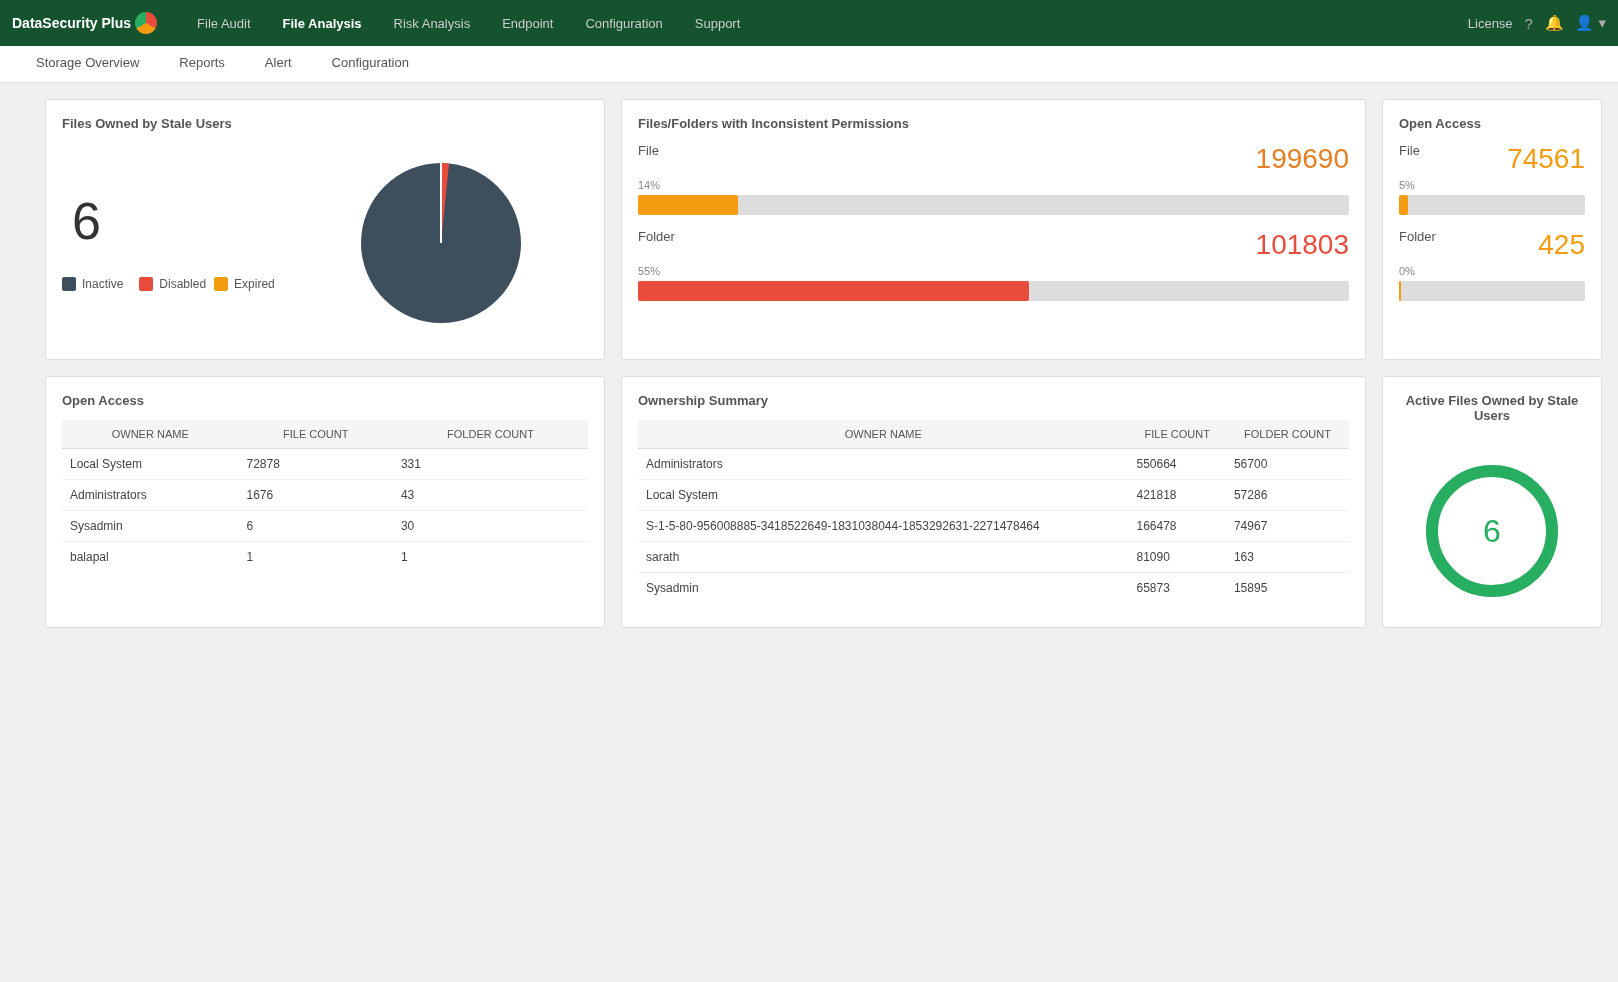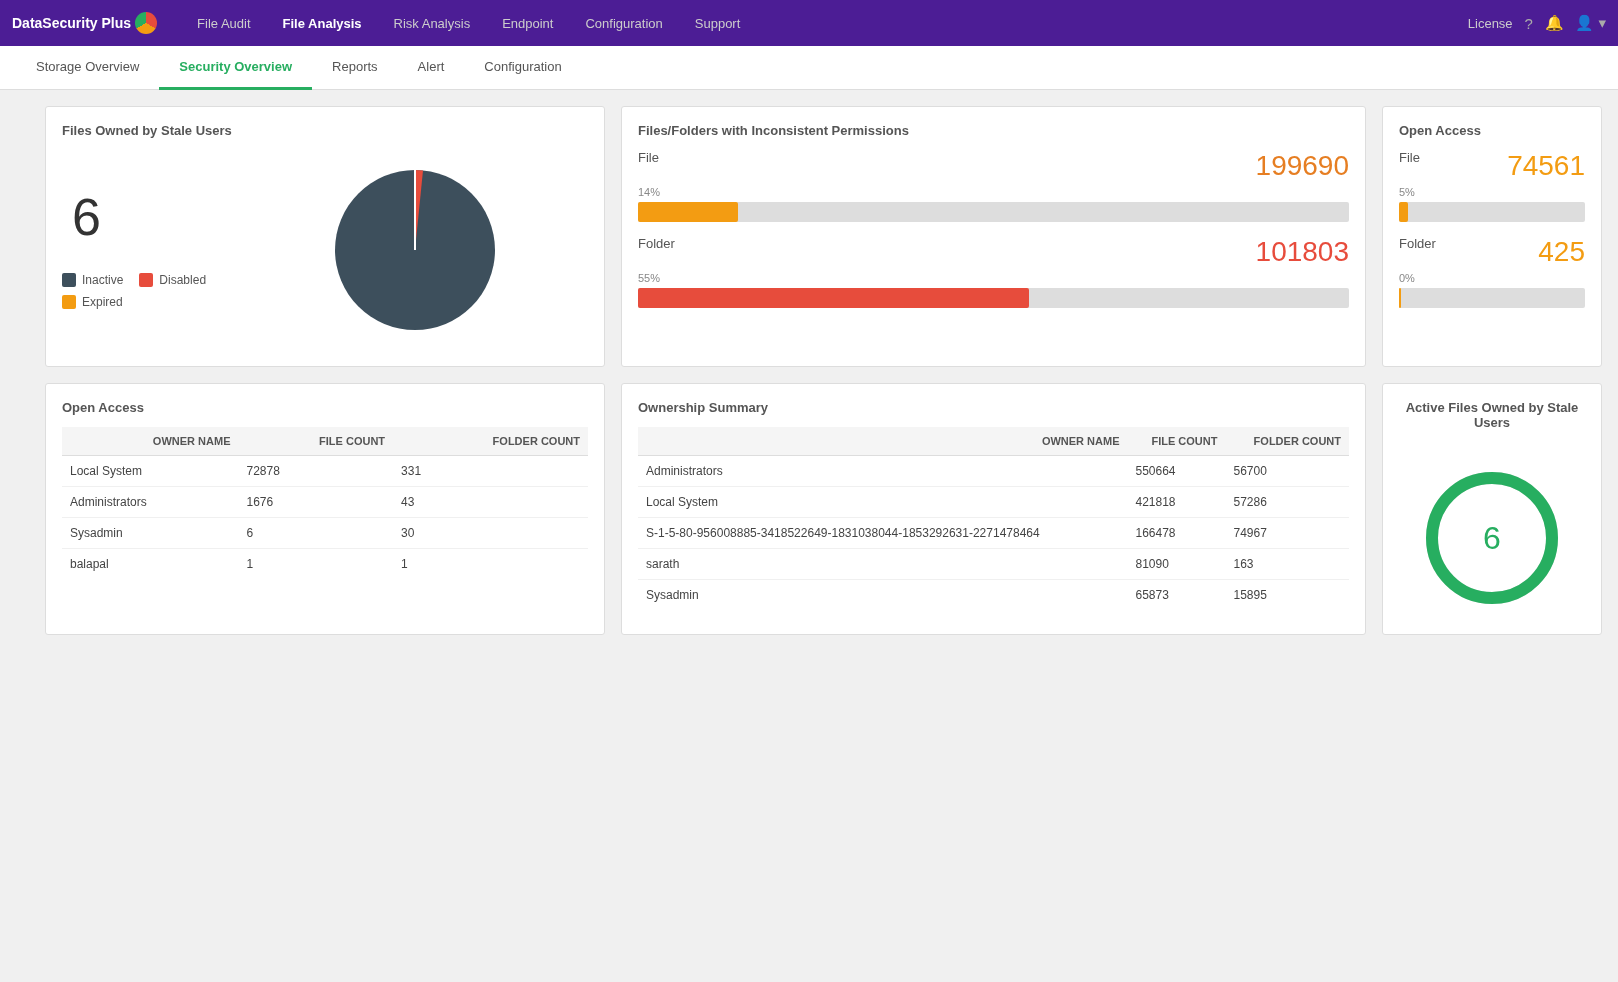--- a/index.html
+++ b/index.html
@@ -1,20 +1,20 @@
 <!DOCTYPE html>
 <html><head>
   <meta charset="utf-8">
   <style>
     * { box-sizing: border-box; margin: 0; padding: 0; }
     body { font-family: Arial, sans-serif; background: #f0f0f0; font-size: 13px; color: #333; }
 
     
     .top-nav {
-      background: #4c1d95;
+      background: #14532d;
       display: flex;
       align-items: center;
       height: 46px;
       padding: 0 12px;
       color: #ccc;
     }
     .logo {
       display: flex;
       align-items: center;
       margin-right: 24px;
@@ -45,21 +45,21 @@
       color: #ccc;
       font-size: 13px;
     }
     .top-nav-right span { cursor: pointer; }
 
     
     .sub-nav {
       background: #fff;
       display: flex;
       align-items: center;
-      height: 44px;
+      height: 37px;
       padding: 0 16px;
       border-bottom: 1px solid #ddd;
       gap: 0;
     }
     .sub-nav-item {
       padding: 0 20px;
       height: 44px;
       display: flex;
       align-items: center;
       cursor: pointer;
@@ -121,21 +121,21 @@
       min-width: 160px;
     }
     .stale-count {
       font-size: 52px;
       font-weight: 300;
       color: #333;
       line-height: 1;
       margin-bottom: 20px;
       margin-left: 10px;
     }
-    .legend { display: flex; flex-direction: column; gap: 8px; margin-top: 10px; }
+    .legend { display: flex; flex-direction: row; gap: 8px; margin-top: 10px; }
     .legend-row { display: flex; align-items: center; gap: 16px; flex-wrap: wrap; }
     .legend-item { display: flex; align-items: center; gap: 6px; font-size: 12px; color: #555; }
     .legend-dot { width: 14px; height: 14px; border-radius: 2px; }
 
     
     .pie-container { flex: 1; display: flex; justify-content: center; align-items: center; }
 
     
     .inconsistent-card {
       flex: 1;
@@ -165,23 +165,23 @@
     }
 
     
     .open-access-table-card { flex: 0 0 560px; }
     .ownership-card { flex: 1; }
     .active-files-card { flex: 0 0 220px; display: flex; flex-direction: column; align-items: center; }
 
     
     table { width: 100%; border-collapse: collapse; }
     th {
-      text-align: right;
+      text-align: center;
       font-size: 11px;
-      font-weight: bold;
+      font-weight: normal;
       color: #555;
       padding: 8px 8px;
       background: #f5f5f5;
       border-bottom: 1px solid #ddd;
       text-transform: uppercase;
     }
     td {
       padding: 8px 8px;
       font-size: 12px;
       color: #444;
@@ -226,21 +226,20 @@
   <div class="top-nav-right">
     <span>License</span>
     <span class="question-icon">?</span>
     <span class="bell-icon">🔔</span>
     <span class="user-icon">👤 ▾</span>
   </div>
 </div>
 
 <div class="sub-nav">
   <div class="sub-nav-item">Storage Overview</div>
-  <div class="sub-nav-item active">Security Overview</div>
   <div class="sub-nav-item">Reports</div>
   <div class="sub-nav-item">Alert</div>
   <div class="sub-nav-item">Configuration</div>
 </div>
 
 <div class="main-content">
 
   <div class="row">
 
     <div class="card stale-users-card">

